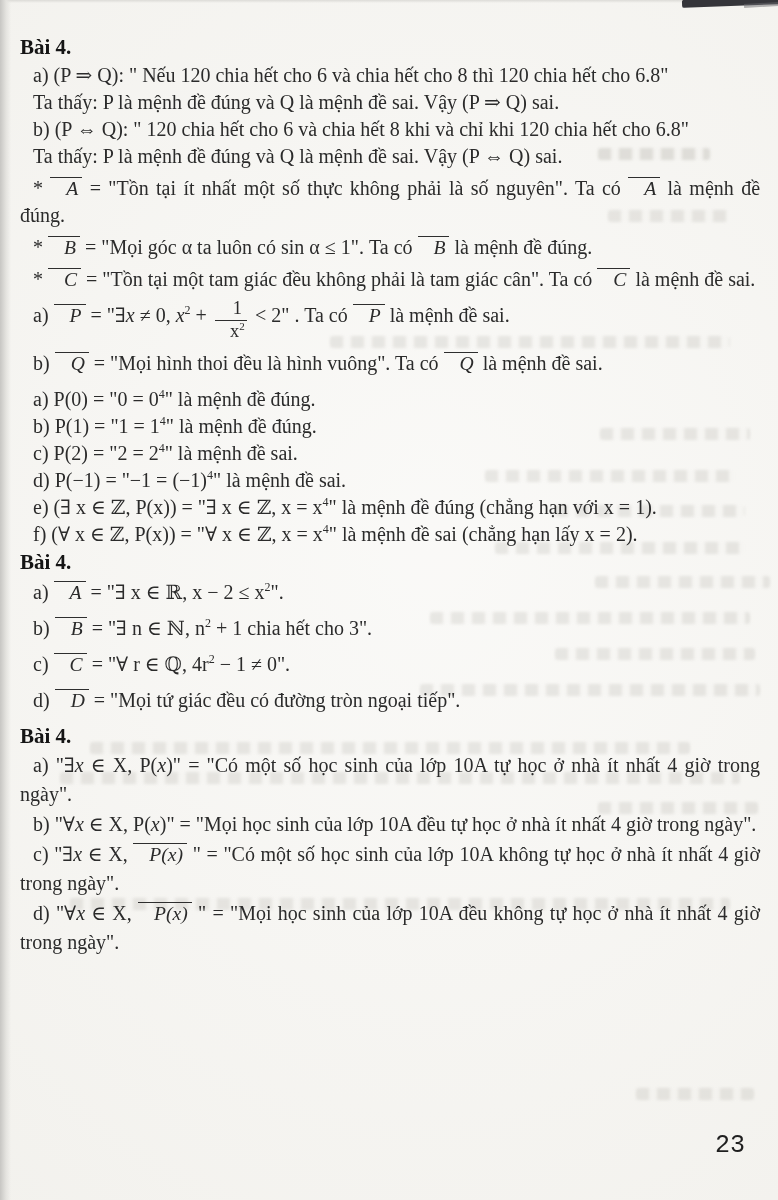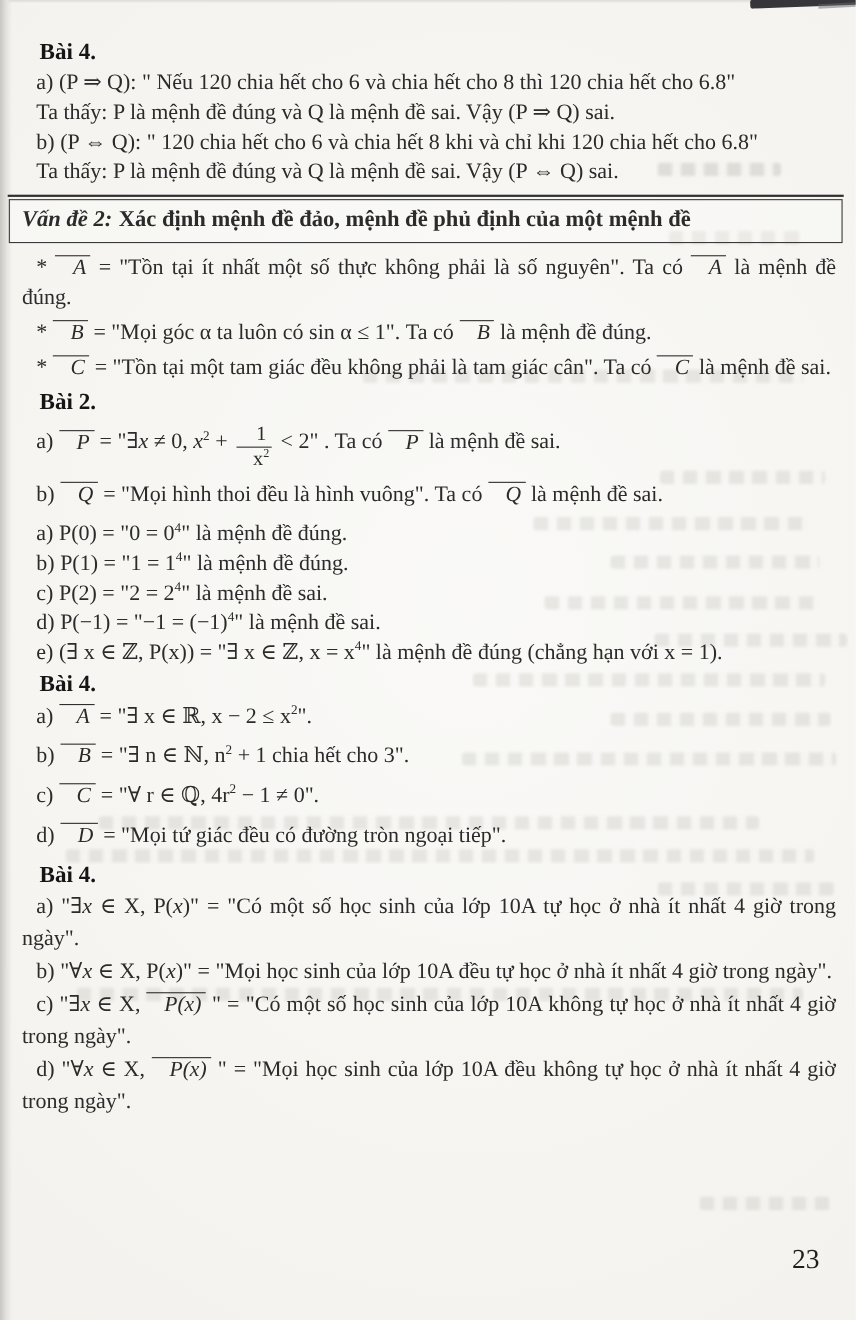--- a/index.html
+++ b/index.html
@@ -12,40 +12,40 @@
     color:#2b2b2b;
   }
   .edge-left{position:absolute;left:0;top:0;bottom:0;width:11px;
     background:linear-gradient(90deg,#c7c6c3,#e4e3df 55%,rgba(230,229,225,0));}
   .edge-top{position:absolute;left:0;top:0;right:0;height:3px;background:linear-gradient(#dcdbd7,rgba(220,219,215,0));}
   .corner-streak{position:absolute;top:-2px;right:-4px;width:100px;height:8px;background:#35353a;
     transform:rotate(-2.2deg);border-radius:2px;}
   .corner-streak2{position:absolute;top:3px;right:0;width:34px;height:4px;background:#6a6a6e;
     transform:rotate(-3deg);opacity:.5;}
   .content{position:absolute;left:20px;right:18px;top:33px;font-size:20px;line-height:27px;}
-  .ex-title{font-size:21px;line-height:27px;font-weight:bold;color:#151515;margin:1px 16px 1px;}
+  .ex-title{font-size:21px;line-height:27px;font-weight:bold;color:#151515;margin:1px 0 1px;}
   p.line{margin:0;text-indent:13px;}
   p.starred{margin:5px 0 4px;}
   p.wrap{text-align:justify;}
   p.mathrow{margin:3px 0 9px;}
   p.fracrow{margin:6px 0 8px;}
   p.wrap5{line-height:29px;margin:1px 0 1px;}
   .ov{display:inline-block;border-top:1.4px solid #2e2e2e;padding:1px 4px 0 3px;line-height:1.05;
     font-style:italic;font-size:.98em;}
   sup{font-size:.6em;line-height:0;}
   em{font-style:italic;}
   .frac{display:inline-block;vertical-align:-0.85em;text-align:center;font-size:.92em;line-height:1.05;margin:0 3px;}
   .frac .fn{display:block;border-bottom:1.3px solid #2e2e2e;padding:0 5px 2px;}
   .frac .fd{display:block;padding-top:1px;}
   .vande{position:relative;margin:11px -6px 9px -12px;border:1.5px solid #3a3a3a;
     padding:4px 10px 7px 11px;font-weight:bold;font-size:20.5px;background:rgba(255,255,255,.25);}
   .vande::before{content:"";position:absolute;left:-2px;right:-2px;top:-5px;height:2px;background:#2f2f2f;}
   .vande .lbl{font-style:italic;margin-right:6px;}
   .pageno{position:absolute;right:33px;bottom:40px;font-size:25px;color:#1f1f1f;
-    font-family:Liberation Serif, serif;}
+    font-family:Liberation Mono, monospace;}
   .ghost{position:absolute;height:12px;border-radius:3px;filter:blur(1.4px);opacity:.55;
     background:repeating-linear-gradient(90deg, rgba(141,138,128,.30) 0 13px, rgba(141,138,128,.02) 13px 21px);}
   .ghost.dk{opacity:.75;}
 </style>
 </head>
 <body>
 
 <div class="page">
   <div class="edge-top"></div>
   <div class="edge-left"></div>
@@ -68,32 +68,31 @@
   <div class="ghost" style="left:598px;top:802px;width:160px;"></div>
   <div class="ghost" style="left:70px;top:898px;width:660px;"></div>
   <div class="ghost" style="left:636px;top:1088px;width:118px;"></div>
 
   <main id="content" class="content">
       <h3 class="ex-title">Bài 4.</h3>
       <p class="line ">a) (P ⇒ Q): " Nếu 120 chia hết cho 6 và chia hết cho 8 thì 120 chia hết cho 6.8"</p>
       <p class="line ">Ta thấy: P là mệnh đề đúng và Q là mệnh đề sai. Vậy (P ⇒ Q) sai.</p>
       <p class="line ">b) (P ⇔ Q): " 120 chia hết cho 6 và chia hết 8 khi và chỉ khi 120 chia hết cho 6.8"</p>
       <p class="line ">Ta thấy: P là mệnh đề đúng và Q là mệnh đề sai. Vậy (P ⇔ Q) sai.</p>
-      <div class="vande"><span class="lbl">Vấn đề 2:</span><span>Xác định mệnh đề đảo, mệnh đề phủ định của một mệnh đề</span></div>
       <p class="line starred wrap">* <span class="ov">A</span> = "Tồn tại ít nhất một số thực không phải là số nguyên". Ta có <span class="ov">A</span> là mệnh đề đúng.</p>
       <p class="line starred">* <span class="ov">B</span> = "Mọi góc α ta luôn có sin α ≤ 1". Ta có <span class="ov">B</span> là mệnh đề đúng.</p>
       <p class="line starred wrap">* <span class="ov">C</span> = "Tồn tại một tam giác đều không phải là tam giác cân". Ta có <span class="ov">C</span> là mệnh đề sai.</p>
-      <h3 class="ex-title">Bài 2.</h3>
       <p class="line fracrow">a) <span class="ov">P</span> = "∃<em>x</em> ≠ 0, <em>x</em><sup>2</sup> + <span class="frac"><span class="fn">1</span><span class="fd">x<sup>2</sup></span></span> &lt; 2" . Ta có <span class="ov">P</span> là mệnh đề sai.</p>
       <p class="line mathrow">b) <span class="ov">Q</span> = "Mọi hình thoi đều là hình vuông". Ta có <span class="ov">Q</span> là mệnh đề sai.</p>
       <p class="line ">a) P(0) = "0 = 0<sup>4</sup>" là mệnh đề đúng.</p>
       <p class="line ">b) P(1) = "1 = 1<sup>4</sup>" là mệnh đề đúng.</p>
       <p class="line ">c) P(2) = "2 = 2<sup>4</sup>" là mệnh đề sai.</p>
       <p class="line ">d) P(−1) = "−1 = (−1)<sup>4</sup>" là mệnh đề sai.</p>
       <p class="line ">e) (∃ x ∈ ℤ, P(x)) = "∃ x ∈ ℤ, x = x<sup>4</sup>" là mệnh đề đúng (chẳng hạn với x = 1).</p>
+      <p class="line ">f) (∀ x ∈ ℤ, P(x)) = "∀ x ∈ ℤ, x = x<sup>4</sup>" là mệnh đề sai (chẳng hạn lấy x = 2).</p>
       <h3 class="ex-title">Bài 4.</h3>
       <p class="line mathrow">a) <span class="ov">A</span> = "∃ x ∈ ℝ, x − 2 ≤ x<sup>2</sup>".</p>
       <p class="line mathrow">b) <span class="ov">B</span> = "∃ n ∈ ℕ, n<sup>2</sup> + 1 chia hết cho 3".</p>
       <p class="line mathrow">c) <span class="ov">C</span> = "∀ r ∈ ℚ, 4r<sup>2</sup> − 1 ≠ 0".</p>
       <p class="line mathrow">d) <span class="ov">D</span> = "Mọi tứ giác đều có đường tròn ngoại tiếp".</p>
       <h3 class="ex-title">Bài 4.</h3>
       <p class="line wrap wrap5">a) "∃<em>x</em> ∈ X, P(<em>x</em>)" = "Có một số học sinh của lớp 10A tự học ở nhà ít nhất 4 giờ trong ngày".</p>
       <p class="line wrap wrap5">b) "∀<em>x</em> ∈ X, P(<em>x</em>)" = "Mọi học sinh của lớp 10A đều tự học ở nhà ít nhất 4 giờ trong ngày".</p>
       <p class="line wrap wrap5">c) "∃<em>x</em> ∈ X, <span class="ov">P(x)</span> " = "Có một số học sinh của lớp 10A không tự học ở nhà ít nhất 4 giờ trong ngày".</p>
       <p class="line wrap wrap5">d) "∀<em>x</em> ∈ X, <span class="ov">P(x)</span> " = "Mọi học sinh của lớp 10A đều không tự học ở nhà ít nhất 4 giờ trong ngày".</p>

